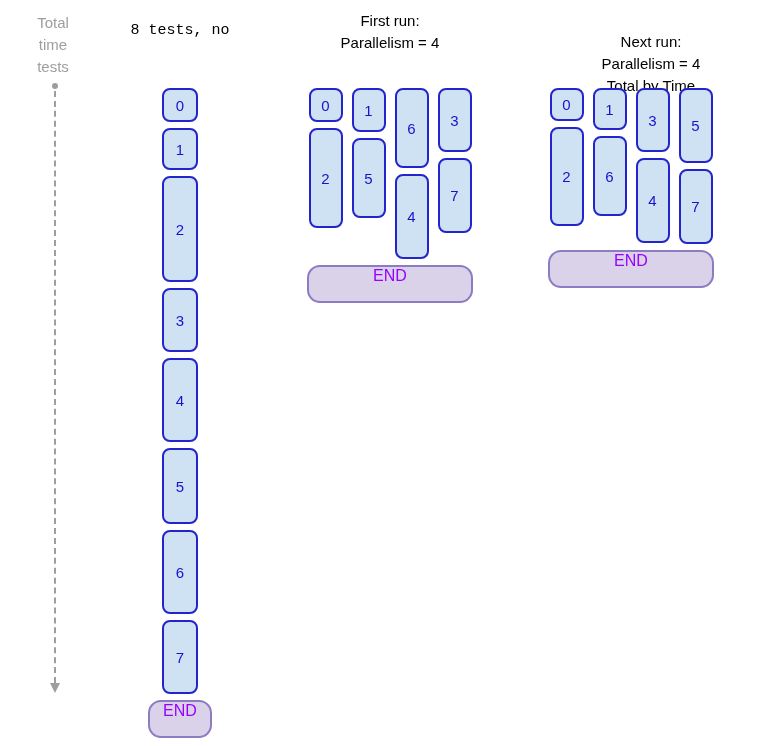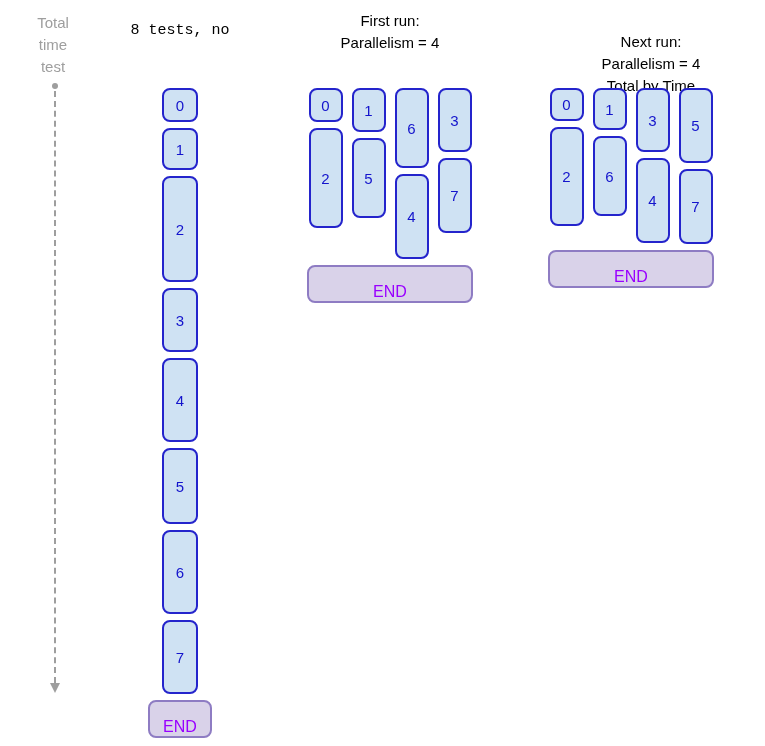--- a/index.html
+++ b/index.html
@@ -77,40 +77,40 @@
   .test-num {
     color: var(--test-text, #1111cc);
     font-size: 15px;
   }
 
   .end-box {
     position: absolute;
     height: 38px;
     background: var(--end-fill, #d9d2e9);
     border: 2px solid var(--end-border, #8e7cc3);
-    border-radius: 8px;
+    border-radius: 13px;
     display: flex;
-    align-items: flex-end;
+    align-items: flex-start;
     justify-content: center;
   }
 
   .end-label {
     color: var(--end-text, #9900ff);
     font-size: 16px;
   }
 </style>
 </head>
 <body>
 
 <div class="canvas">
 
   <div class="axis-label">
     <div>Total</div>
     <div>time</div>
-    <div>test</div>
+    <div>tests</div>
   </div>
 
   <div class="axis-dot"></div>
   <div class="axis-line"></div>
   <div class="axis-arrow"></div>
 
   <div id="columns">
       <div class="col-header" style="left: 70px; top: 20px; font-family: Liberation Mono, monospace;">
         <div class="header-line">8 tests, no</div>
       </div>

